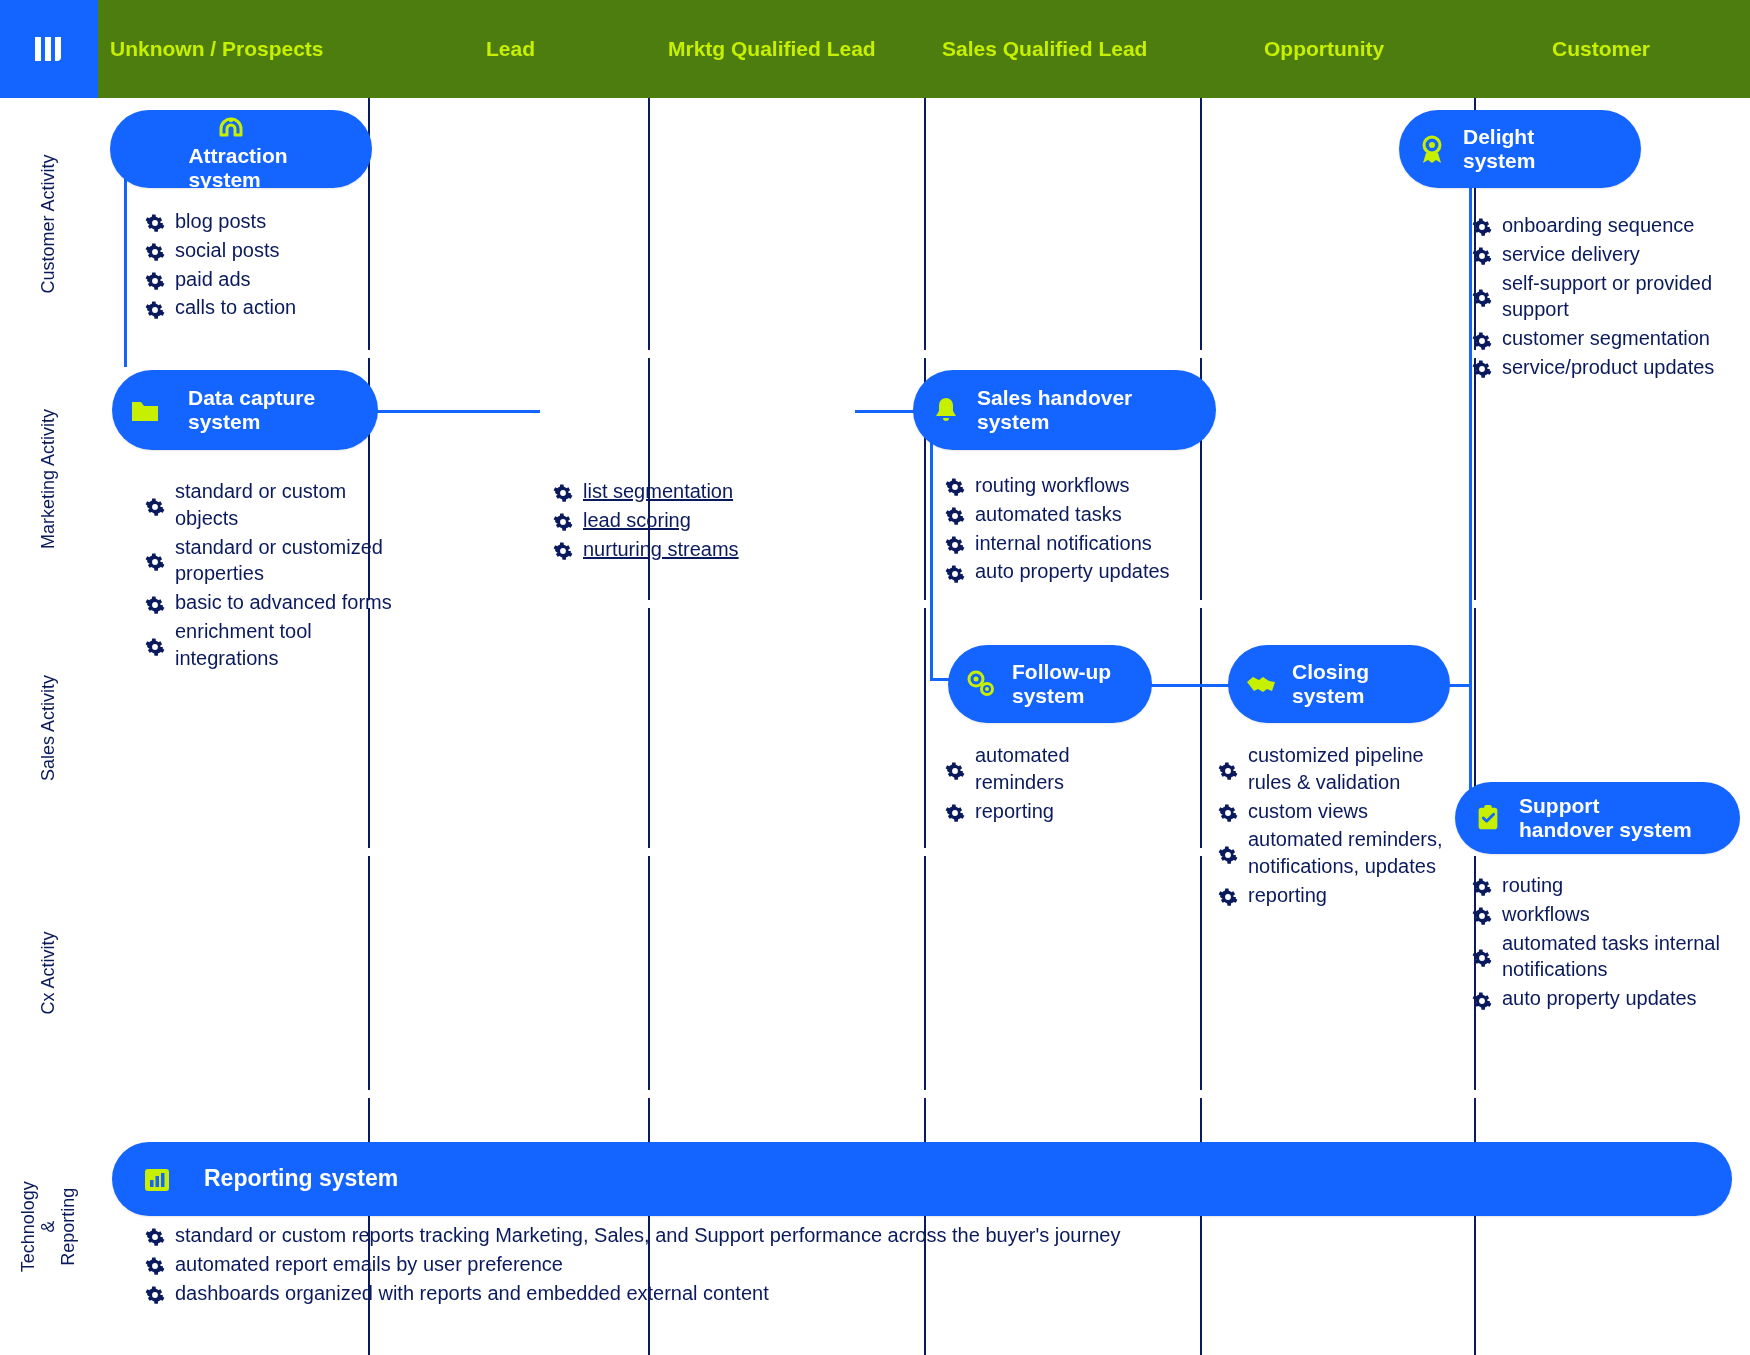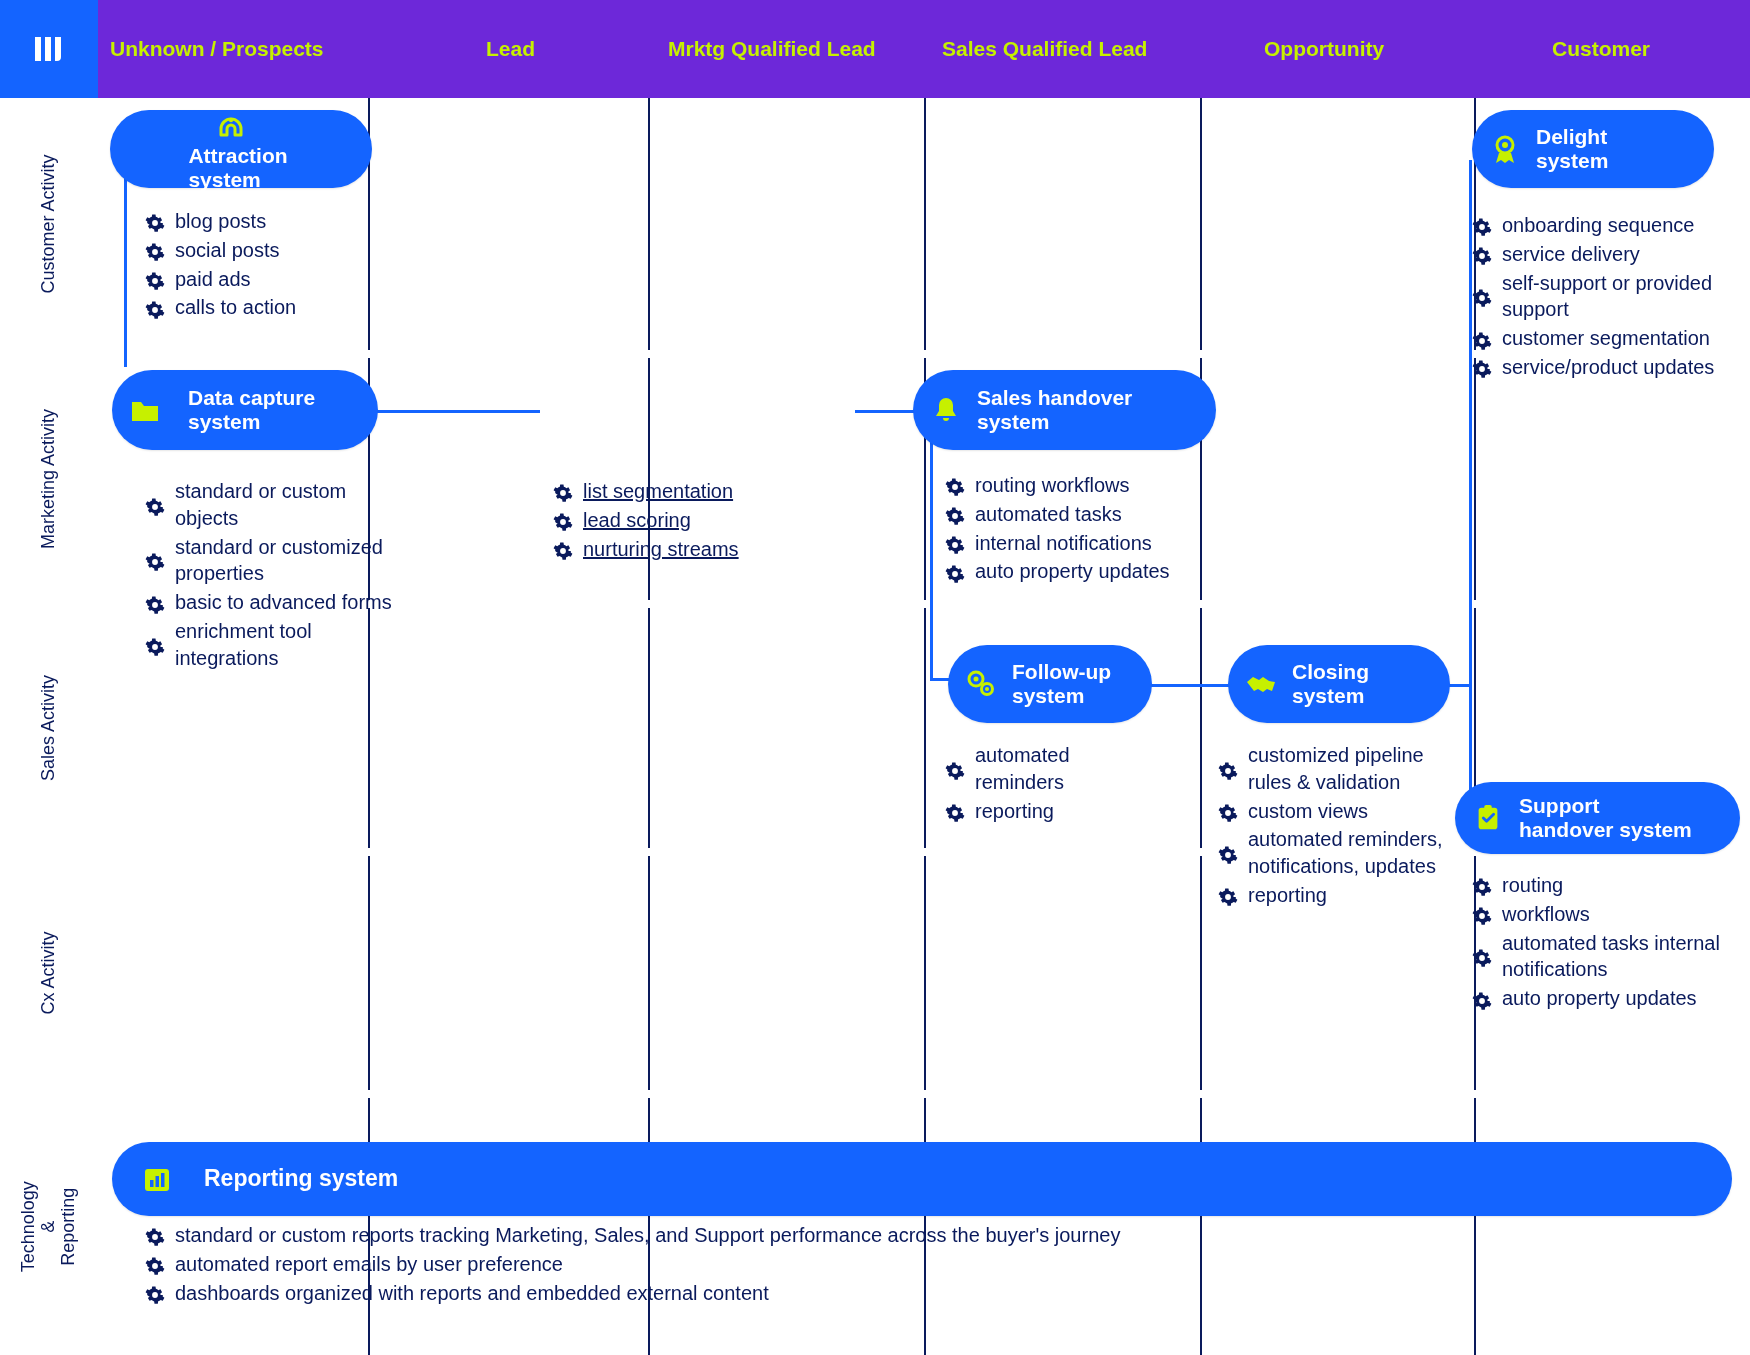--- a/index.html
+++ b/index.html
@@ -14,21 +14,21 @@
     height: 1355px;
     background: #ffffff;
     overflow: hidden;
   }
 
   
   .header {
     position: absolute;
     left: 0; top: 0;
     width: 1750px; height: 98px;
-    background: #6d28d9;
+    background: #4d7c0f;
   }
   .logo-box {
     position: absolute;
     left: 0; top: 0;
     width: 98px; height: 98px;
     background: #1464ff;
     display: flex; align-items: center; justify-content: center;
   }
   .col-header {
     position: absolute;
@@ -224,21 +224,21 @@
       <span class="btxt">paid ads</span>
     </div>
     <div class="bitem">
       <svg class="gear icon" viewBox="0 0 24 24">
           <path d="M12 8.5a3.5 3.5 0 100 7 3.5 3.5 0 000-7zm9.4 3.5c0 .6-.06 1.2-.17 1.77l2.06 1.6-2 3.46-2.44-.98a8.9 8.9 0 01-3.06 1.77L15.4 22.4h-4l-.4-2.6a8.9 8.9 0 01-3.06-1.77l-2.44.98-2-3.46 2.06-1.6A9.3 9.3 0 012.6 12c0-.6.06-1.2.17-1.77L.7 8.63l2-3.46 2.44.98A8.9 8.9 0 018.2 4.38l.4-2.6h4l.4 2.6a8.9 8.9 0 013.06 1.77l2.44-.98 2 3.46-2.06 1.6c.11.57.17 1.17.17 1.77z" fill="#0a1a5c"></path>
         </svg>
       <span class="btxt">calls to action</span>
     </div>
   </div>
 
-  <div class="pill" style="left:1472px; top:110px; width:242px; height:78px;">
+  <div class="pill" style="left:1399px; top:110px; width:242px; height:78px;">
     <span class="pill-icon">
       <svg class="icon" width="32" height="32" viewBox="0 0 32 32">
         <circle cx="16" cy="12" r="8" fill="none" stroke="#c6f000" stroke-width="3"></circle>
         <circle cx="16" cy="12" r="3" fill="#c6f000"></circle>
         <path d="M10 20 L7 30 L12 27 L16 30 L20 27 L25 30 L22 20" fill="#c6f000"></path>
       </svg>
     </span>
     <span class="pill-label">Delight
 system</span>
   </div>

